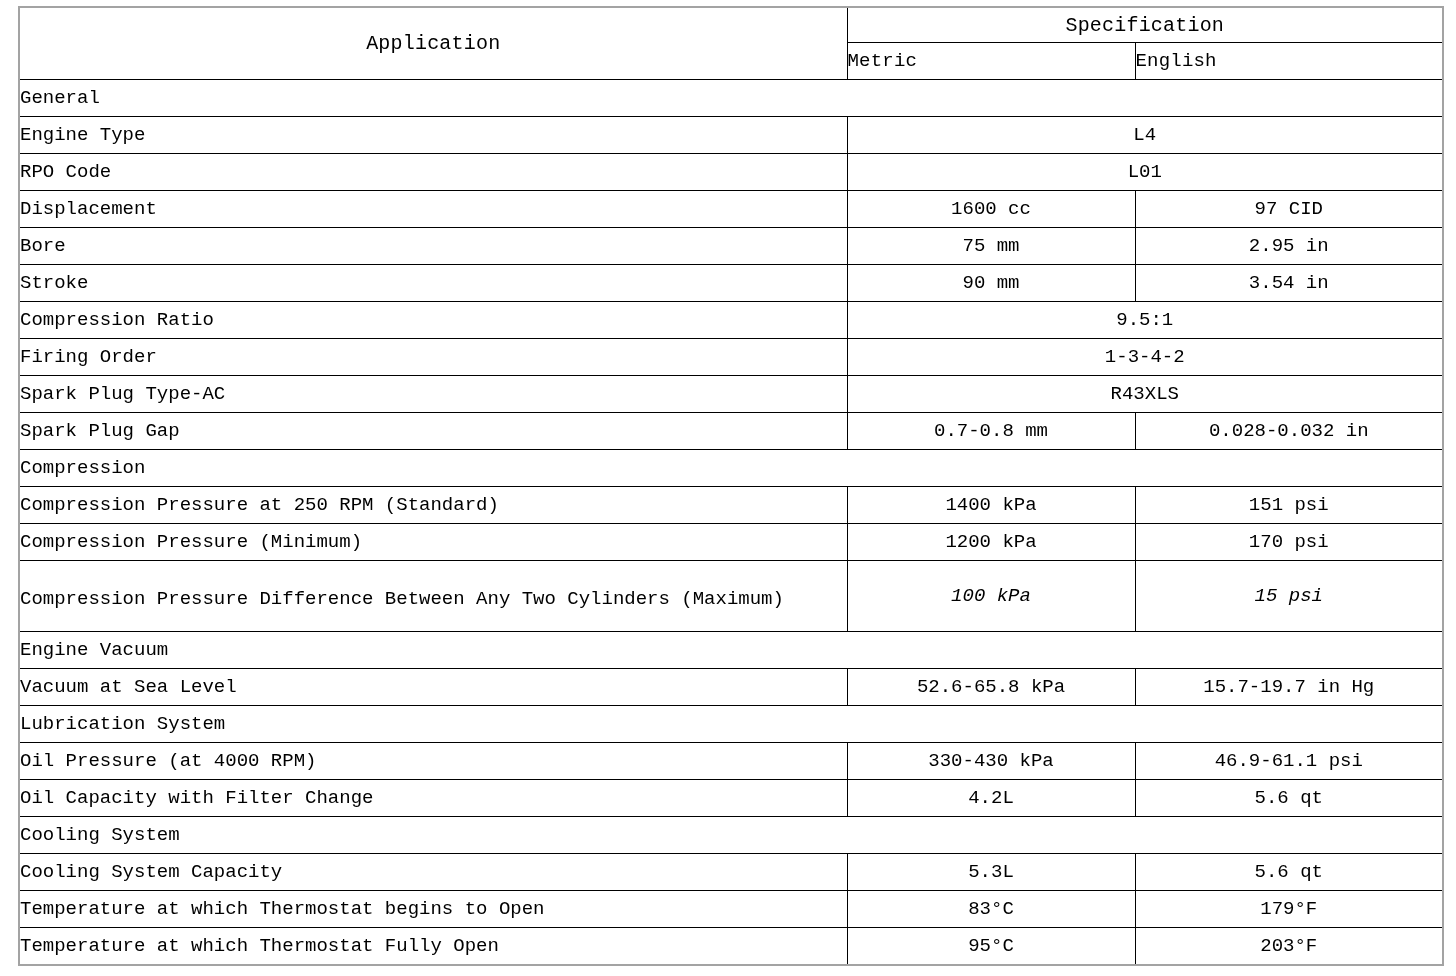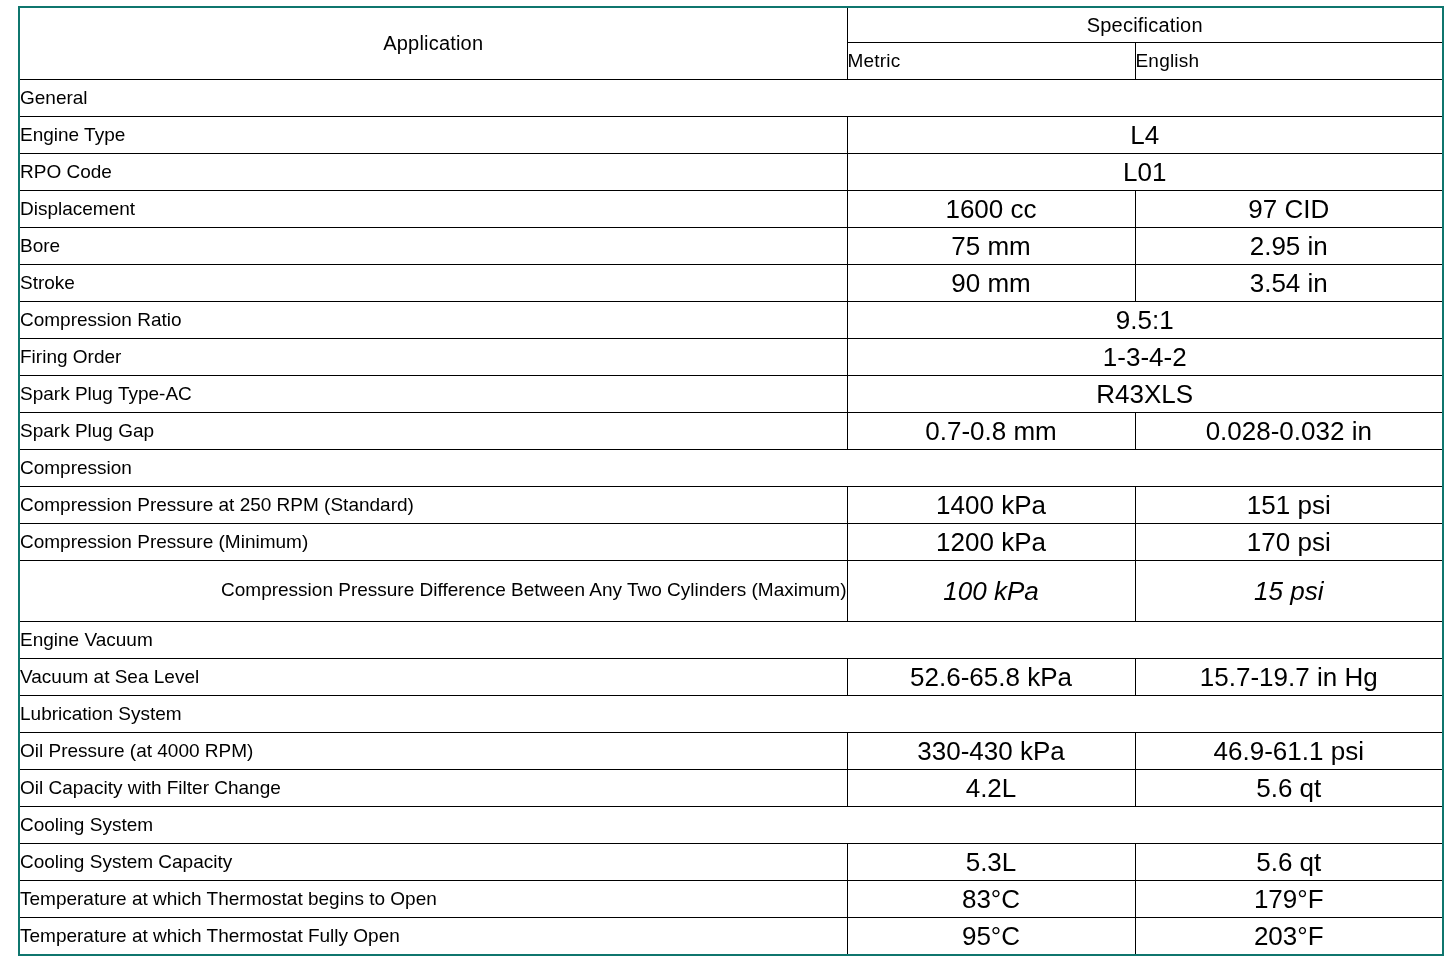--- a/index.html
+++ b/index.html
@@ -18,21 +18,22 @@
     position: relative;
     width: 1456px;
     height: 976px;
     box-sizing: border-box;
     padding: 6px 14px 6px 18px;
   }
   table.spec {
     border-collapse: collapse;
     width: 1424px;
     table-layout: fixed;
-    border: 2px solid #0f766e;
+    border: 2px solid #a3a3a3;
+    font-family: Liberation Mono, monospace;
   }
   table.spec td, table.spec th {
     border: 1.6px solid #000;
     padding: 0;
     font-weight: normal;
     vertical-align: middle;
   }
   col.app { width: 828px; }
   col.met { width: 288px; }
   col.eng { width: 308px; }
@@ -62,27 +63,26 @@
     padding-left: 14px;
   }
   .item-cell {
     font-size: 19px;
     height: 36px;
     padding-left: 36px;
   }
   .item-cell.two-line {
     height: 58px;
     line-height: 1.22;
-    padding-top: 0;
+    padding-top: 10px;
     padding-bottom: 2px;
-    text-align: right;
   }
   .val {
     text-align: center;
-    font-size: 26px;
+    font-size: 19px;
   }
   .val.italic { font-style: italic; }
   .nowrap { white-space: nowrap; }
 </style>
 </head>
 <body>
 
 <div class="sheet">
   <table class="spec">
     <colgroup>

